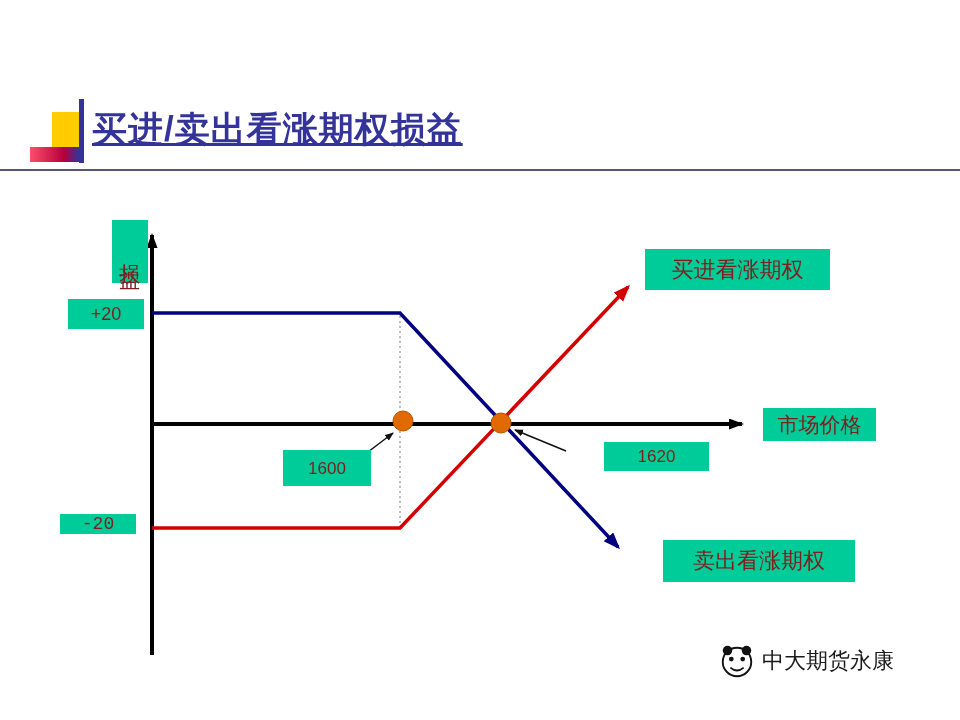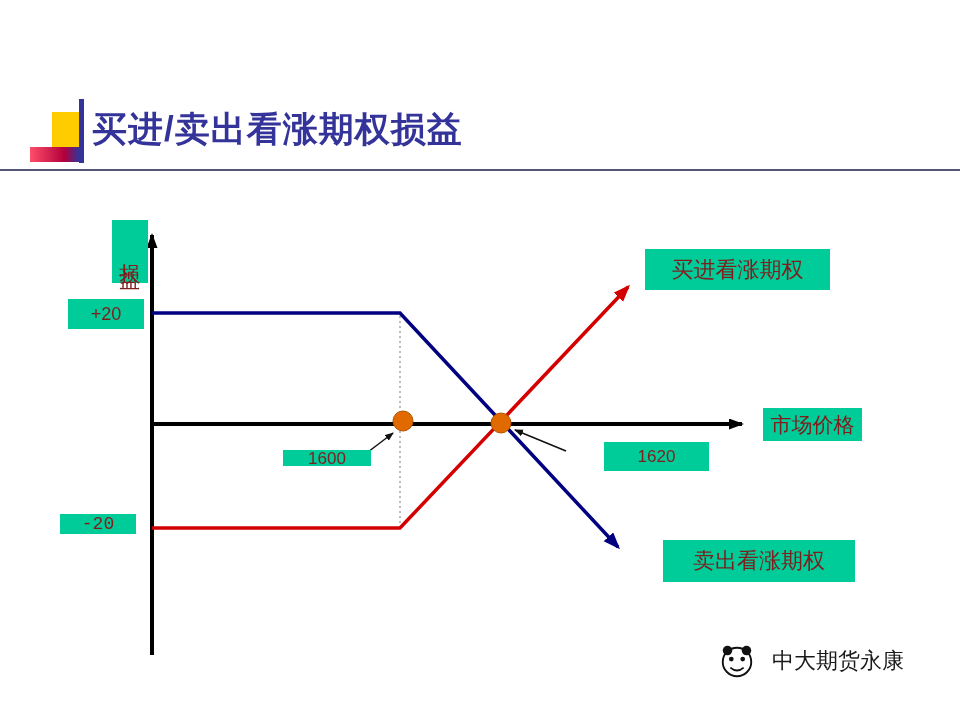--- a/index.html
+++ b/index.html
@@ -7,43 +7,43 @@
     position:relative;width:960px;height:720px;background:#ffffff;
     font-family:"Liberation Sans",sans-serif;overflow:hidden;
   }
 
   
   .accent-yellow{position:absolute;left:52px;top:112px;width:30px;height:40px;background:#FFCC00;}
   .accent-bar{position:absolute;left:79px;top:99px;width:5px;height:64px;background:#333399;}
   .accent-red{position:absolute;left:30px;top:147px;width:49px;height:15px;
     background:linear-gradient(90deg,#ff4d6a 0%,#b3003c 70%,#333399 100%);}
   .slide-title{position:absolute;left:92px;top:106px;margin:0;font-size:35px;font-weight:bold;
-    color:#333399;letter-spacing:1px;white-space:nowrap;}
+    color:#333399;letter-spacing:1px;white-space:nowrap;text-decoration:underline;}
   .title-rule{position:absolute;left:0;top:169px;width:960px;height:2px;background:#55557a;}
 
   
   .diagram-svg{position:absolute;left:0;top:0;}
 
   .tealbox{
     position:absolute;background:#00CC99;color:#7f1d1d;
     display:flex;align-items:center;justify-content:center;
     font-size:18px;line-height:1;text-align:center;
   }
   .box-yaxis{left:112px;top:220px;width:36px;height:63px;font-size:21px;}
   .v-text{writing-mode:vertical-rl;text-orientation:upright;letter-spacing:5px;}
   .box-plus20{left:68px;top:299px;width:76px;height:30px;}
   .box-minus20{left:60px;top:514px;width:76px;height:20px;font-family:Liberation Mono, monospace;}
-  .box-1600{left:283px;top:450px;width:88px;height:16px;font-size:17px;}
+  .box-1600{left:283px;top:450px;width:88px;height:36px;font-size:17px;}
   .box-1620{left:568px;top:442px;width:105px;height:29px;font-size:17px;margin-left:36px;}
-  .box-xaxis{left:763px;top:408px;width:99px;height:33px;font-size:21px;}
+  .box-xaxis{left:763px;top:408px;width:113px;height:33px;font-size:21px;}
   .box-buycall{left:645px;top:249px;width:185px;height:41px;font-size:22px;}
   .box-sellcall{left:648px;top:540px;width:192px;height:42px;font-size:22px;margin-left:15px;}
 
   
-  .footer{position:absolute;left:718px;top:642px;display:flex;align-items:center;gap:16px;}
+  .footer{position:absolute;left:718px;top:642px;display:flex;align-items:center;gap:6px;}
   .brand-text{font-size:22px;color:#1a1a1a;white-space:nowrap;}
 </style>
 </head>
 <body>
 
 <div class="slide">
 
   <div class="accent-yellow"></div>
   <div class="accent-bar"></div>
   <div class="accent-red"></div>

